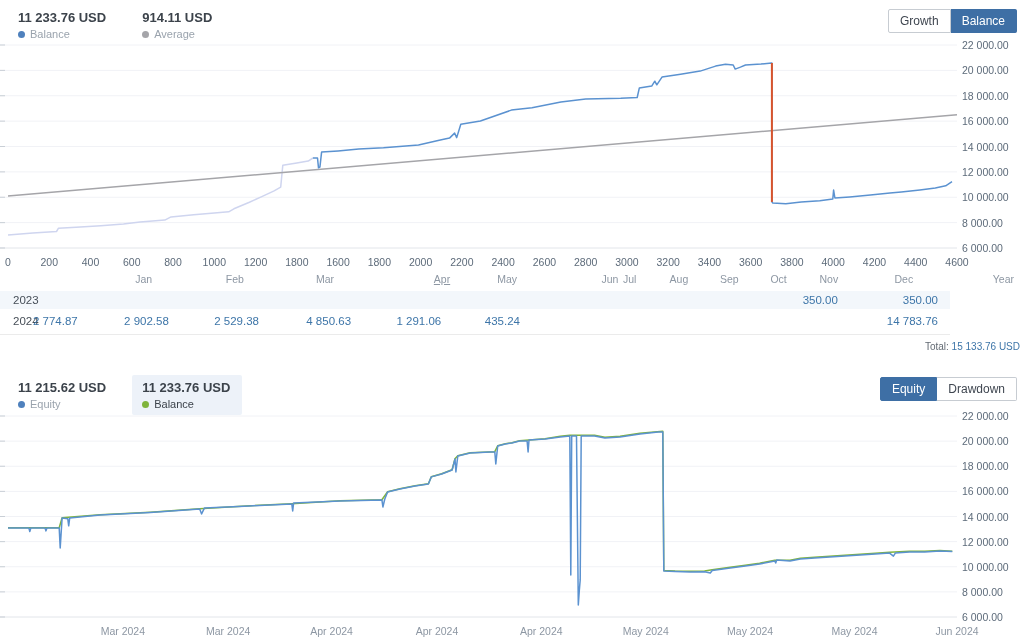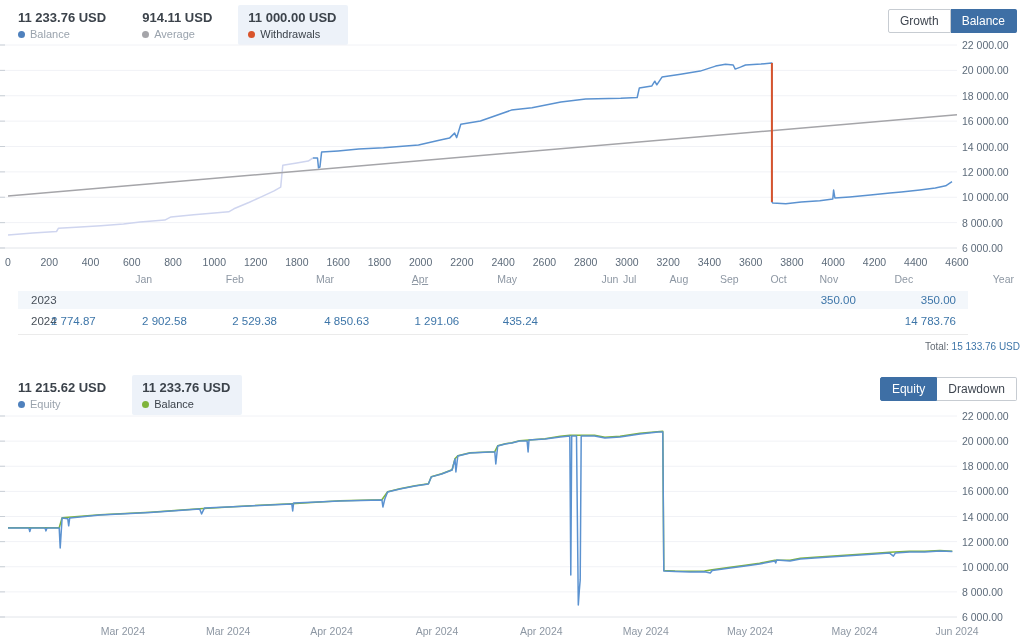--- a/index.html
+++ b/index.html
@@ -19,21 +19,21 @@
   .tbtn:first-child{border-radius:2px 0 0 2px}
   .tbtn:last-child{border-radius:0 2px 2px 0;border-left-width:0}
   .tbtn.act{background:#3e6fa5;border-color:#3e6fa5;color:#fff}
   .chart{position:absolute;left:0;width:872px}
   .chart svg{position:absolute;left:0;top:0}
   .ylab{position:absolute;left:962px;font-size:10.5px;color:#5d6b7a;white-space:nowrap}
   .xlab{position:absolute;font-size:10.5px;color:#5d6b7a;transform:translateX(-50%);white-space:nowrap}
   .mlab{position:absolute;font-size:10.5px;color:#8d97a3;transform:translateX(-50%);white-space:nowrap}
   .yearlab{position:absolute;right:10px;font-size:10.5px;color:#8d97a3}
   .axisrow{position:absolute;left:0;width:1024px;height:14px}
-  .trow{position:absolute;left:18px;width:950px}
+  .trow{position:absolute;left:0;width:950px}
   .trow.alt{background:#f3f7fb}
   .trow.bordered{border-bottom:1px solid #ebebeb}
   .tyear{position:absolute;left:13px;font-size:11.5px;color:#474f58}
   .tcell{position:absolute;font-size:11.5px;color:#3d75a8;white-space:nowrap}
   .total-line{position:absolute;right:4px;top:341px;font-size:10px;white-space:nowrap}
   .total-label{color:#636b74}
   .total-value{color:#3d75a8}
 </style>
 </head>
 <body>
@@ -45,27 +45,20 @@
         <div class="ll">
           <span class="dot" style="background: rgb(79, 129, 189);"></span>
           <span class="lt">Balance</span>
         </div>
       </div>
       <div class="legend-item">
         <div class="lv">914.11 USD</div>
         <div class="ll">
           <span class="dot" style="background: rgb(165, 165, 169);"></span>
           <span class="lt">Average</span>
-        </div>
-      </div>
-      <div class="legend-item sel">
-        <div class="lv">11 000.00 USD</div>
-        <div class="ll">
-          <span class="dot" style="background: rgb(217, 84, 44);"></span>
-          <span class="lt">Withdrawals</span>
         </div>
       </div>
     </div>
   <div class="toggle" id="toggle1" style="top:9px">
       <div class="tbtn">Growth</div>
       <div class="tbtn act">Balance</div>
     </div>
 
   <div class="chart" id="chart1" style="top:40px;height:212px">
       <svg width="1024" height="212">
@@ -125,21 +118,21 @@
       <div class="xlab" style="left: 791.957px;">3800</div>
       <div class="xlab" style="left: 833.217px;">4000</div>
       <div class="xlab" style="left: 874.478px;">4200</div>
       <div class="xlab" style="left: 915.739px;">4400</div>
       <div class="xlab" style="left: 957px;">4600</div>
     </div>
   <div class="axisrow" id="xmonth1" style="top:273px">
       <div class="mlab" style="left: 143.707px;">Jan</div>
       <div class="mlab" style="left: 234.811px;">Feb</div>
       <div class="mlab" style="left: 324.966px;">Mar</div>
-      <div class="mlab" style="left: 420px; text-decoration: underline;">Apr</div>
+      <div class="mlab" style="left: 442px; text-decoration: underline;">Apr</div>
       <div class="mlab" style="left: 507.174px;">May</div>
       <div class="mlab" style="left: 585.941px; margin-left: 24px;">Jun</div>
       <div class="mlab" style="left: 629.595px;">Jul</div>
       <div class="mlab" style="left: 678.943px;">Aug</div>
       <div class="mlab" style="left: 729.24px;">Sep</div>
       <div class="mlab" style="left: 778.588px;">Oct</div>
       <div class="mlab" style="left: 828.885px;">Nov</div>
       <div class="mlab" style="left: 903.856px;">Dec</div>
       <div class="yearlab">Year</div>
     </div>

